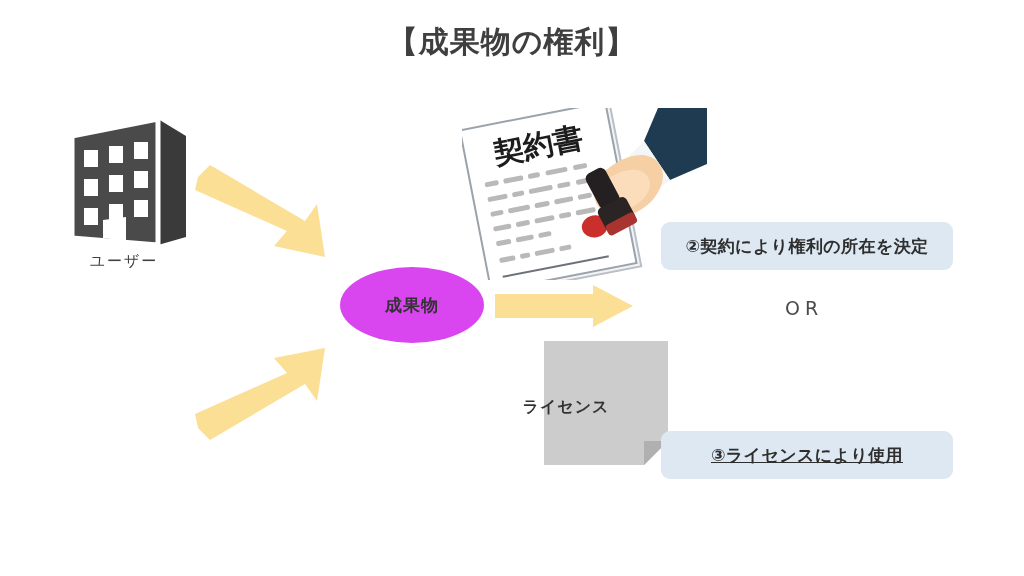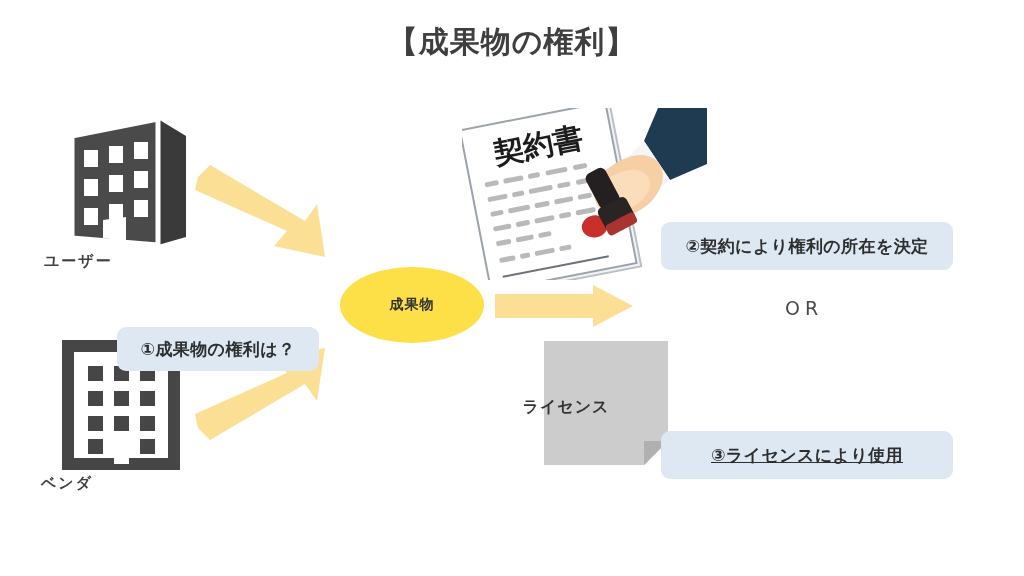--- a/index.html
+++ b/index.html
@@ -30,23 +30,23 @@
     font-weight: bold;
     letter-spacing: 1px;
     color: #3f3f3f;
   }
 
   
   .bld-wrap { position: absolute; }
   .bld-label {
     position: absolute;
     width: 160px;
-    text-align: left;
+    text-align: center;
     font-size: 15px;
-    font-weight: bold;
+    font-weight: normal;
     letter-spacing: 2px;
     color: #3f3f3f;
   }
 
   
   .callout {
     position: absolute;
     background: #dde8f2;
     border-radius: 9px;
     display: flex;
@@ -56,26 +56,26 @@
     font-weight: bold;
     color: #2e2e2e;
     letter-spacing: 0.4px;
     box-sizing: border-box;
     margin-top: 46px;
   }
 
   
   .ellipse {
     position: absolute;
-    background: #fde047;
+    background: #d946ef;
     border-radius: 50%;
     display: flex;
     align-items: center;
     justify-content: center;
-    font-size: 14px;
+    font-size: 17px;
     font-weight: bold;
     color: #333333;
     letter-spacing: 1px;
   }
 
   
   .license-note {
     position: absolute;
   }
   .license-text {
@@ -128,59 +128,33 @@
         <rect x="72" y="88" width="14" height="17"></rect>
       </g>
 
       <polygon points="41,126 41,108 64,105 64,129" fill="#ffffff"></polygon>
 
       <polygon points="10,24 96,7 96,133 10,126" fill="none" stroke="#ffffff" stroke-width="5"></polygon>
     </svg>
     <div class="bld-label" style="left:-18px; top:140px;">ユーザー</div>
   </div>
 
-  <div class="bld-wrap" style="left:62px; top:340px;">
-    <svg width="118" height="130" viewBox="0 0 118 130">
-      <rect x="6" y="6" width="106" height="118" fill="none" stroke="#464646" stroke-width="12"></rect>
-      <g fill="#464646">
-        <rect x="26" y="26" width="15" height="15"></rect>
-        <rect x="52" y="26" width="15" height="15"></rect>
-        <rect x="78" y="26" width="15" height="15"></rect>
-
-        <rect x="26" y="51" width="15" height="15"></rect>
-        <rect x="52" y="51" width="15" height="15"></rect>
-        <rect x="78" y="51" width="15" height="15"></rect>
-
-        <rect x="26" y="76" width="15" height="15"></rect>
-        <rect x="52" y="76" width="15" height="15"></rect>
-        <rect x="78" y="76" width="15" height="15"></rect>
-
-        <rect x="26" y="99" width="15" height="15"></rect>
-        <rect x="78" y="99" width="15" height="15"></rect>
-      </g>
-      <rect x="52" y="96" width="15" height="28" fill="#ffffff"></rect>
-    </svg>
-    <div class="bld-label" style="left:-21px; top:134px;">ベンダ</div>
-  </div>
 
   <div class="art" style="left:195px; top:165px;">
     <svg width="140" height="100" viewBox="0 0 140 100">
       <polygon points="3,12 15,0 110,56 122,39 130,92 79,81 92,66 0,25" fill="#fadf94" transform="translate(0,0)"></polygon>
     </svg>
   </div>
 
   <div class="art" style="left:195px; top:340px;">
     <svg width="140" height="100" viewBox="0 0 140 100">
       <polygon points="3,88 0,74 92,33 79,18 130,8 122,61 110,44 15,100" fill="#fadf94"></polygon>
     </svg>
   </div>
 
-  <div class="callout" style="left:117px; top:281px; width:202px; height:44px;">
-    <span>①成果物の権利は？</span>
-  </div>
 
   <div class="ellipse" style="left:340px; top:267px; width:144px; height:76px;">
     <span>成果物</span>
   </div>
 
   <div class="art" style="left:495px; top:285px;">
     <svg width="140" height="42" viewBox="0 0 140 42">
       <polygon points="0,9 98,9 98,0 138,21 98,42 98,33 0,33" fill="#fadf94"></polygon>
     </svg>
   </div>

